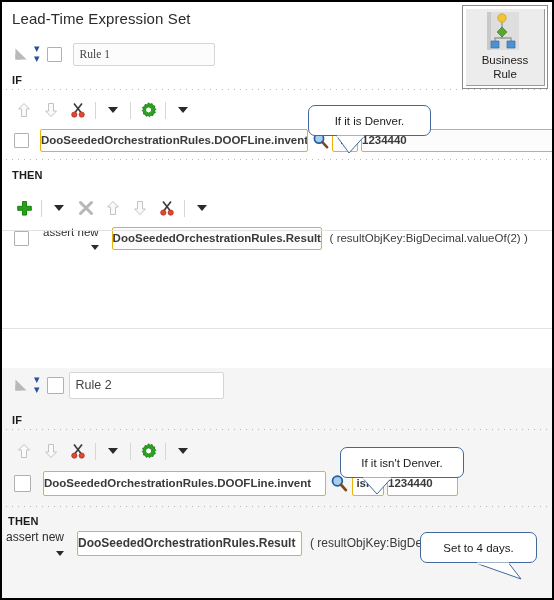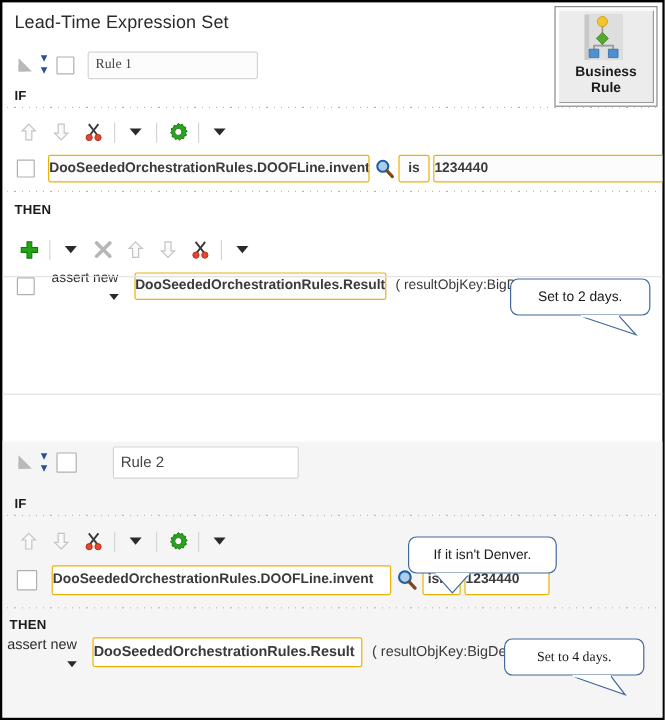--- a/index.html
+++ b/index.html
@@ -41,21 +41,20 @@
     height: 82px;
     background: #ececec;
     border: 2px solid #ffffff;
     outline: 1px solid #8a8a8a;
     box-shadow: inset 1px 1px 0 #ffffff, inset -1px -1px 0 #9a9a9a;
     display: flex;
     flex-direction: column;
     align-items: center;
     justify-content: flex-start;
     padding-top: 3px;
-    font-weight: bold;
   }
   .br-icon {
     width: 44px;
     height: 42px;
     position: relative;
   }
   .br-label {
     font-size: 11.5px;
     line-height: 13px;
     color: #1a1a1a;
@@ -371,21 +370,21 @@
   </div>
 
   <div class="hrule" style="top:326px;"></div>
 
   <div class="rule-block alt" style="top:366px;height:232px;">
 
     <div class="rule-header" style="height:34px;">
       <div class="tri-collapse"></div>
       <div class="dbl-chev">▾<br>▾</div>
       <div class="chk" style="width:17px;height:17px;"></div>
-      <div class="rule-name" style="width:155px;height:27px;margin-left:30px;font-size:12.5px;background:#ffffff;">Rule 2</div>
+      <div class="rule-name" style="width:155px;height:27px;margin-left:5px;font-size:12.5px;background:#ffffff;">Rule 2</div>
     </div>
 
     <div class="section-label" style="margin-top:12px;">IF</div>
     <div class="dotline"></div>
 
     <div class="toolbar" style="margin-top:6px;">
       <div class="tbtn">
         <svg width="14" height="16" viewBox="0 0 14 16">
             <polygon points="7,1.5 12.5,7 9.5,7 9.5,14.5 4.5,14.5 4.5,7 1.5,7" fill="#fafafa" stroke="#c3c3c3" stroke-width="1"></polygon>
           </svg>
@@ -439,38 +438,38 @@
     <div class="exprow" style="height:32px;padding-left:4px;">
       <div class="assert-wrap" style="margin-left:0;">
         <span class="assert-lbl" style="font-size:12px;">assert new</span>
         <span class="caret-sm"></span>
       </div>
       <div class="fld" style="width:225px;margin-left:13px;height:25px;background:#ffffff;font-size:12px;">DooSeededOrchestrationRules.Result</div>
       <div class="paren" style="font-size:12px;">( resultObjKey:BigDecimal.valueOf(4) )</div>
     </div>
   </div>
 
-
-  <div class="callout" style="left:423px;top:230px;width:117px;height:31px;">
-    <span>Set to 2 days.</span>
-    <svg width="117" height="31" style="left:0;top:0;">
-      <path d="M58 30.5 L104 46 L90 30.5" fill="#ffffff" stroke="#41689b" stroke-width="1"></path>
-      <line x1="58" y1="30.5" x2="90" y2="30.5" stroke="#ffffff" stroke-width="2"></line>
+  <div class="callout" style="left:306px;top:103px;width:123px;height:31px;">
+    <span>If it is Denver.</span>
+    <svg width="123" height="31" style="left:0;top:0;">
+      <path d="M28 30.5 L40 47 L55 30.5" fill="#ffffff" stroke="#41689b" stroke-width="1"></path>
+      <line x1="28" y1="30.5" x2="55" y2="30.5" stroke="#ffffff" stroke-width="2"></line>
     </svg>
   </div>
+
 
   <div class="callout" style="left:338px;top:445px;width:124px;height:31px;">
     <span>If it isn't Denver.</span>
     <svg width="124" height="31" style="left:0;top:0;">
       <path d="M22 30.5 L36 46 L50 30.5" fill="#ffffff" stroke="#41689b" stroke-width="1"></path>
       <line x1="22" y1="30.5" x2="50" y2="30.5" stroke="#ffffff" stroke-width="2"></line>
     </svg>
   </div>
 
-  <div class="callout" style="left:418px;top:530px;width:117px;height:31px;font-family:Liberation Serif, serif;">
+  <div class="callout" style="left:418px;top:530px;width:117px;height:31px;">
     <span>Set to 4 days.</span>
     <svg width="117" height="31" style="left:0;top:0;">
       <path d="M56 30.5 L100 46 L88 30.5" fill="#ffffff" stroke="#41689b" stroke-width="1"></path>
       <line x1="56" y1="30.5" x2="88" y2="30.5" stroke="#ffffff" stroke-width="2"></line>
     </svg>
   </div>
 
 </div>
 
 </body></html>

